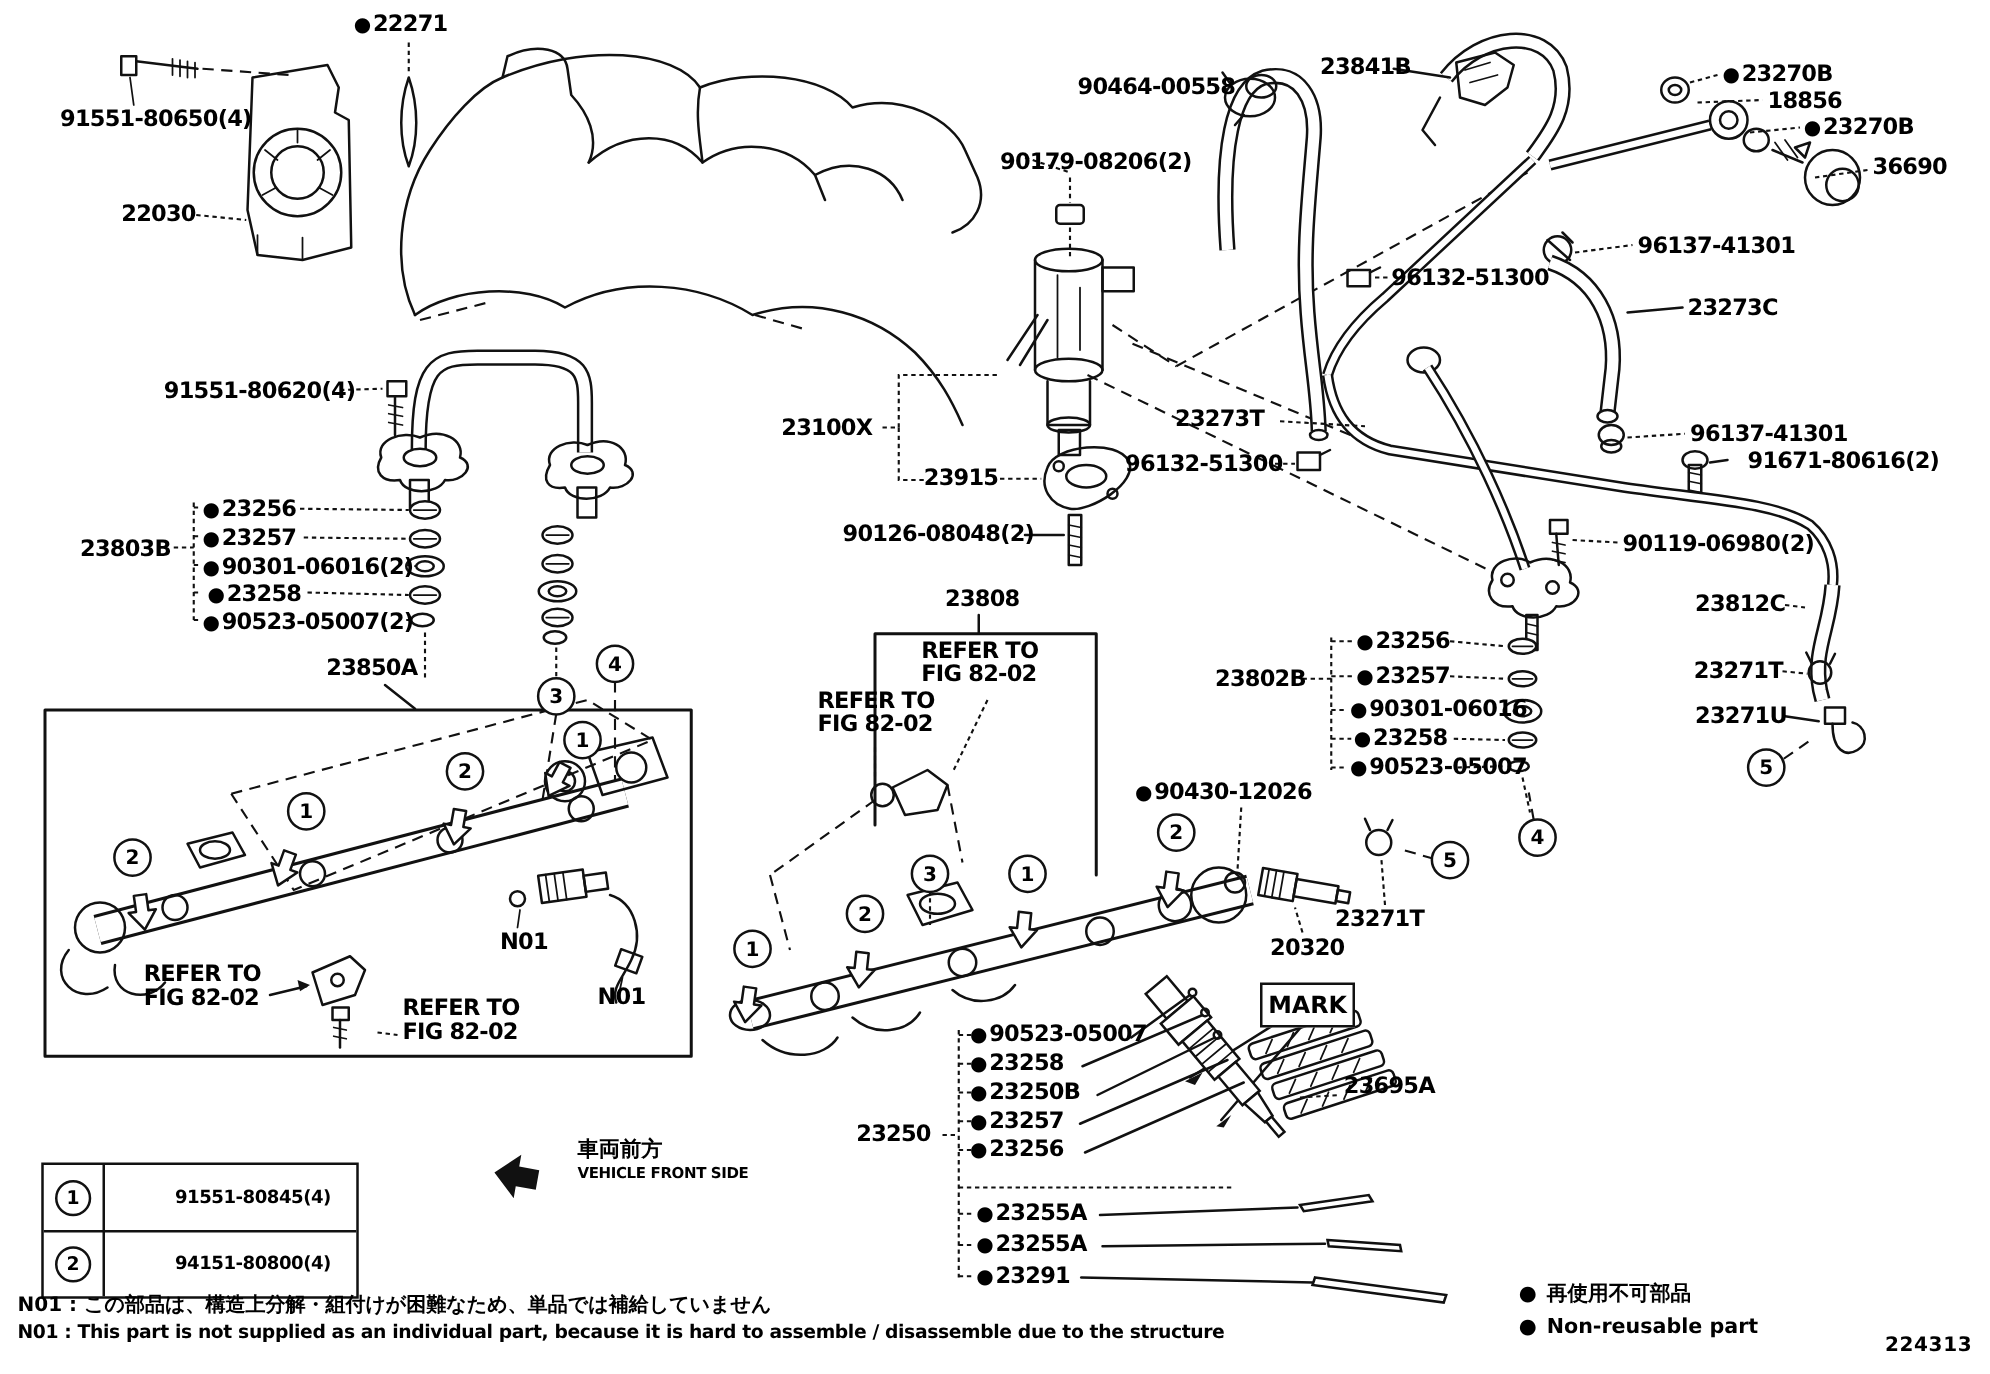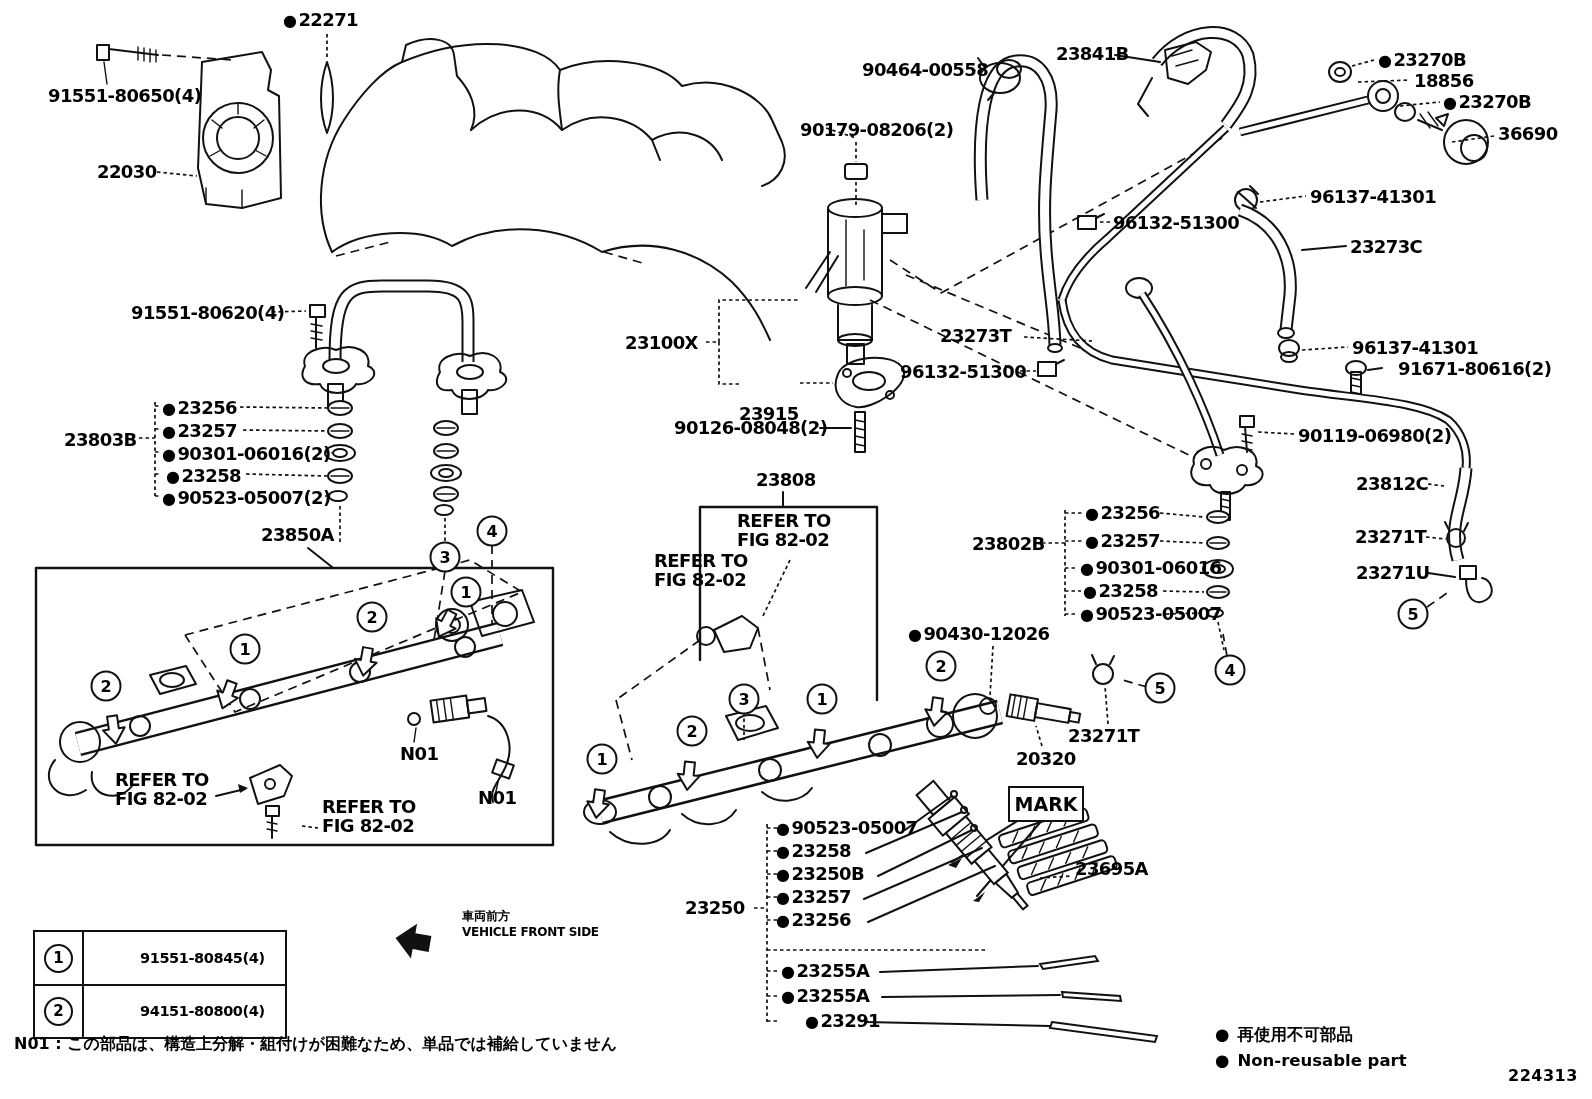--- a/index.html
+++ b/index.html
@@ -27,21 +27,21 @@
   .markbox{position:absolute;left:1008px;top:786px;width:72px;height:32px;border:2.5px solid #111;
            display:flex;align-items:center;justify-content:center;font-size:19px;font-weight:bold;background:#fff;}
   .legend{position:absolute;left:33px;top:930px;width:250px;height:105px;border:2.5px solid #111;background:#fff;}
   .legend .row{position:absolute;left:0;width:100%;height:52px;display:flex;align-items:center;}
   .legend .row1{top:0;border-bottom:2px solid #111;}
   .legend .row2{top:53px;}
   .legend .cnum{position:relative;width:47px;display:flex;justify-content:center;border-right:2px solid #111;height:100%;align-items:center;}
   .legend .cc{width:25px;height:25px;border:2px solid #111;border-radius:50%;display:flex;align-items:center;justify-content:center;font-size:15px;font-weight:bold;background:#fff;}
   .legend .ptxt{font-size:14.5px;font-weight:bold;letter-spacing:-0.4px;margin-left:56px;}
   .frontside{position:absolute;left:462px;top:908px;font-weight:bold;}
-  .frontside .jp{font-size:12px;}
+  .frontside .jp{font-size:17px;}
   .frontside .en{font-size:12px;letter-spacing:-0.3px;}
   .notes{position:absolute;left:14px;top:1032px;font-weight:bold;line-height:1.45;}
   .notes .jp{font-size:16px;}
   .notes .en{font-size:15px;letter-spacing:-0.3px;}
   .nonreuse{position:absolute;left:1215px;top:1022px;font-weight:bold;line-height:1.55;}
   .nonreuse div{font-size:16.5px;}
   .nonreuse .b{margin-right:8px;}
   .diagnum{position:absolute;left:1508px;top:1066px;font-size:16px;font-weight:bold;letter-spacing:0.5px;}
 </style>
 </head>
@@ -444,21 +444,21 @@
       <div class="plabel" style="left: 1443px; top: 92px;"><span class="bullet">●</span><span>23270B</span></div>
       <div class="plabel" style="left: 1498px; top: 124px;"><span>36690</span></div>
       <div class="plabel" style="left: 800px; top: 120px;"><span>90179-08206(2)</span></div>
       <div class="plabel" style="left: 1310px; top: 187px;"><span>96137-41301</span></div>
       <div class="plabel" style="left: 1113px; top: 213px;"><span>96132-51300</span></div>
       <div class="plabel" style="left: 1350px; top: 237px;"><span>23273C</span></div>
       <div class="plabel" style="left: 131px; top: 303px;"><span>91551-80620(4)</span></div>
       <div class="plabel" style="left: 625px; top: 333px;"><span>23100X</span></div>
       <div class="plabel" style="left: 940px; top: 326px;"><span>23273T</span></div>
       <div class="plabel" style="left: 900px; top: 362px;"><span>96132-51300</span></div>
-      <div class="plabel" style="left: 739px; top: 373px; margin-top: 31px;"><span>23915</span></div>
+      <div class="plabel" style="left: 739px; top: 373px;"><span>23915</span></div>
       <div class="plabel" style="left: 1352px; top: 338px;"><span>96137-41301</span></div>
       <div class="plabel" style="left: 1398px; top: 359px;"><span>91671-80616(2)</span></div>
       <div class="plabel" style="left: 674px; top: 418px;"><span>90126-08048(2)</span></div>
       <div class="plabel" style="left: 1298px; top: 426px;"><span>90119-06980(2)</span></div>
       <div class="plabel" style="left: 162px; top: 398px;"><span class="bullet">●</span><span>23256</span></div>
       <div class="plabel" style="left: 162px; top: 421px;"><span class="bullet">●</span><span>23257</span></div>
       <div class="plabel" style="left: 162px; top: 444px;"><span class="bullet">●</span><span>90301-06016(2)</span></div>
       <div class="plabel" style="left: 166px; top: 466px;"><span class="bullet">●</span><span>23258</span></div>
       <div class="plabel" style="left: 162px; top: 488px;"><span class="bullet">●</span><span>90523-05007(2)</span></div>
       <div class="plabel" style="left: 64px; top: 430px;"><span>23803B</span></div>
@@ -482,21 +482,21 @@
       <div class="plabel" style="left: 1016px; top: 749px;"><span>20320</span></div>
       <div class="plabel" style="left: 1075px; top: 859px;"><span>23695A</span></div>
       <div class="plabel" style="left: 776px; top: 818px;"><span class="bullet">●</span><span>90523-05007</span></div>
       <div class="plabel" style="left: 776px; top: 841px;"><span class="bullet">●</span><span>23258</span></div>
       <div class="plabel" style="left: 776px; top: 864px;"><span class="bullet">●</span><span>23250B</span></div>
       <div class="plabel" style="left: 776px; top: 887px;"><span class="bullet">●</span><span>23257</span></div>
       <div class="plabel" style="left: 776px; top: 910px;"><span class="bullet">●</span><span>23256</span></div>
       <div class="plabel" style="left: 685px; top: 898px;"><span>23250</span></div>
       <div class="plabel" style="left: 781px; top: 961px;"><span class="bullet">●</span><span>23255A</span></div>
       <div class="plabel" style="left: 781px; top: 986px;"><span class="bullet">●</span><span>23255A</span></div>
-      <div class="plabel" style="left: 805px; top: 1011px;"><span class="bullet">●</span><span>23291</span></div>
+      <div class="plabel" style="left: 781px; top: 1011px;"><span class="bullet">●</span><span>23291</span></div>
       <div class="plabel" style="left: 115px; top: 770px;"><span>REFER TO
 FIG 82-02</span></div>
       <div class="plabel" style="left: 322px; top: 797px;"><span>REFER TO
 FIG 82-02</span></div>
       <div class="plabel" style="left: 400px; top: 744px;"><span>N01</span></div>
       <div class="plabel" style="left: 478px; top: 788px;"><span>N01</span></div>
     </div>
   <div id="callouts-layer">
       <div class="callout" style="left: 445px; top: 557px;">3</div>
       <div class="callout" style="left: 492px; top: 531px;">4</div>
@@ -533,20 +533,21 @@
     </div>
   </div>
 
   <div class="frontside">
     <div class="jp">車両前方</div>
     <div class="en">VEHICLE FRONT SIDE</div>
   </div>
 
   <div class="notes">
     <div class="jp">N01 : この部品は、構造上分解・組付けが困難なため、単品では補給していません</div>
+    <div class="en">N01 : This part is not supplied as an individual part, because it is hard to assemble / disassemble due to the structure</div>
   </div>
 
   <div class="nonreuse">
     <div><span class="b">●</span><span>再使用不可部品</span></div>
     <div><span class="b">●</span><span>Non-reusable part</span></div>
   </div>
 
   <div class="diagnum">224313</div>
 
 </div>

